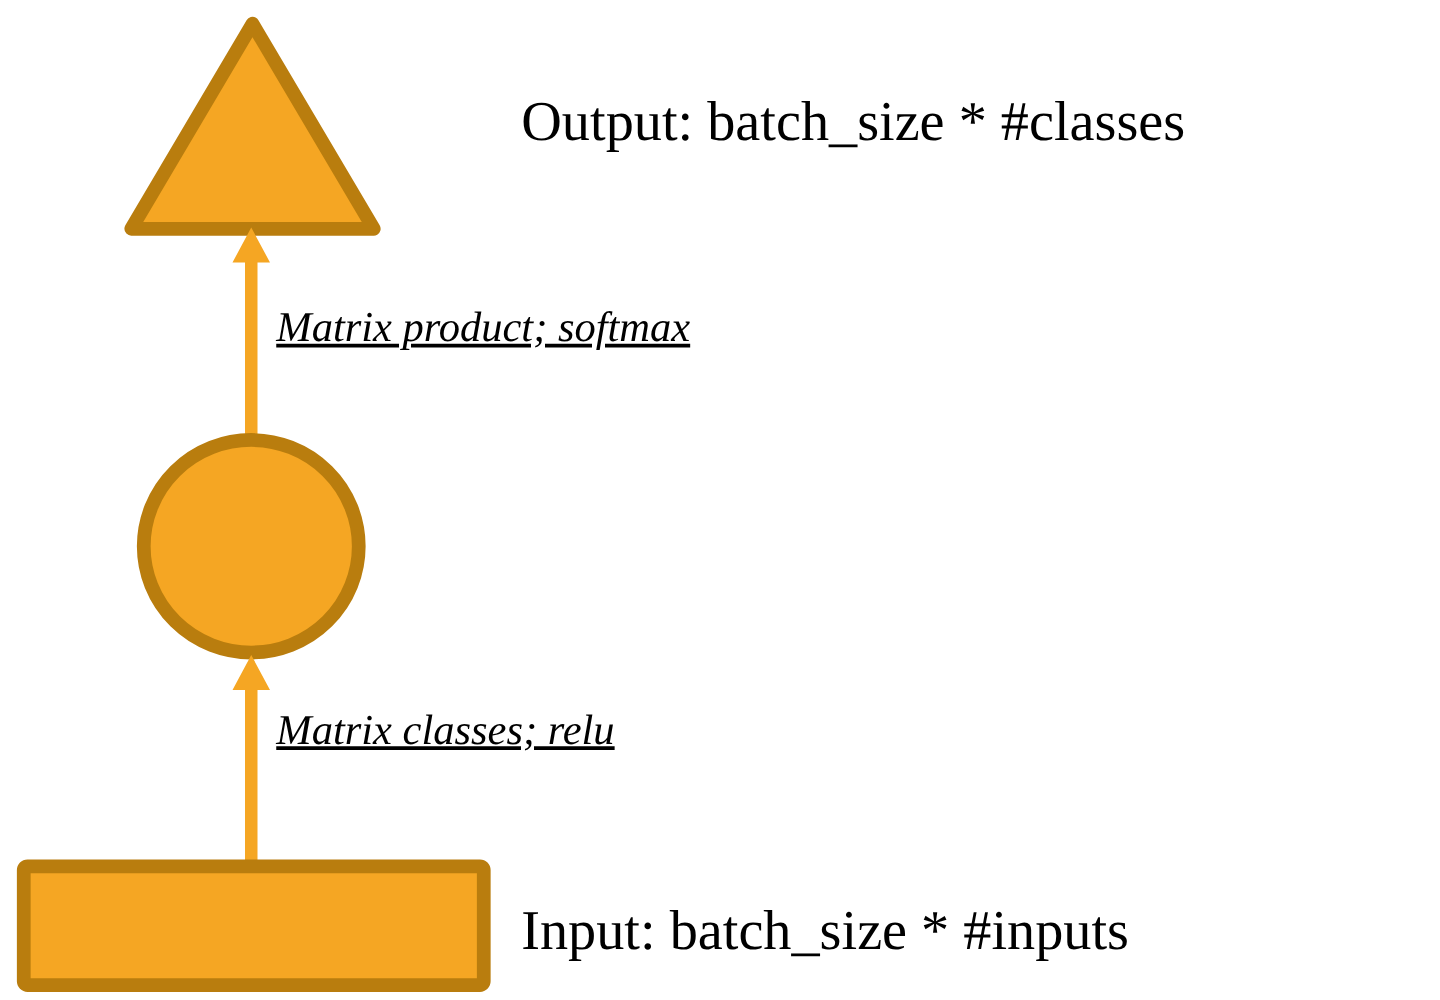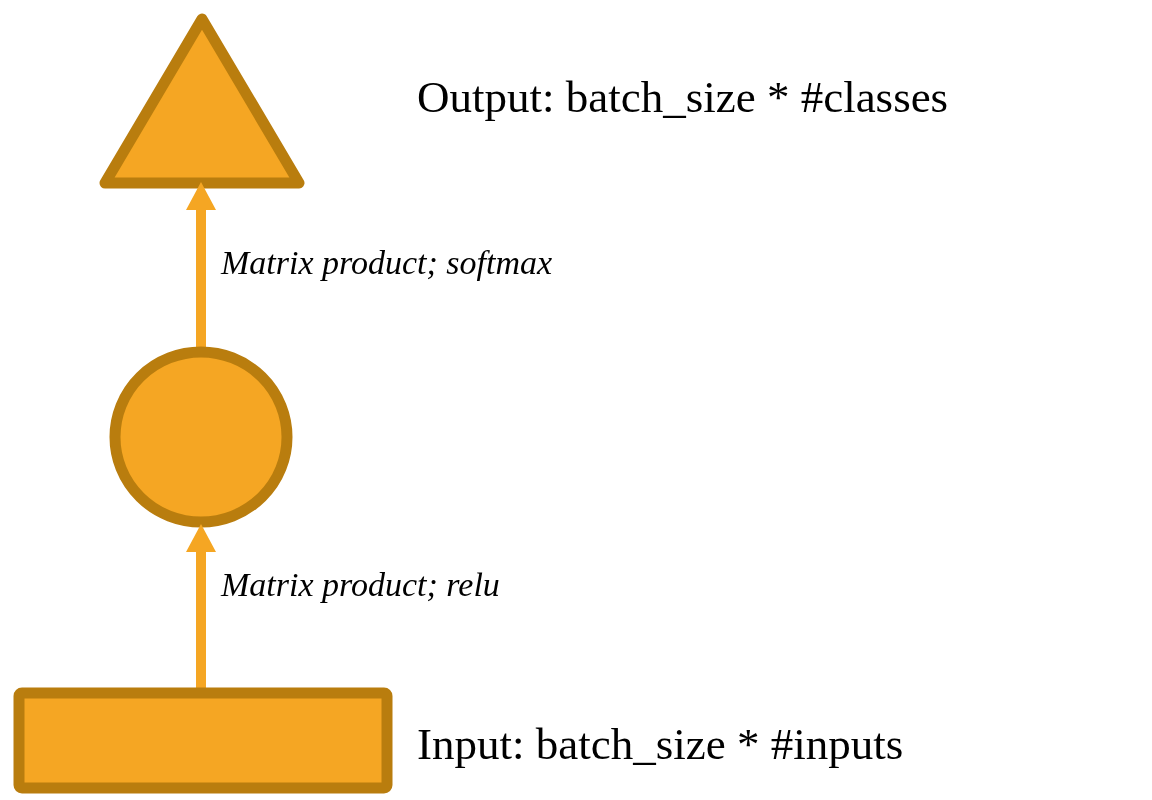--- a/index.html
+++ b/index.html
@@ -67,20 +67,21 @@
   }
   .label-main {
     font-size: 45px;
     font-style: normal;
     font-weight: 400;
   }
   .label-edge {
     font-size: 34px;
     font-style: italic;
     font-weight: 400;
+    text-decoration: underline;
   }
 
   #label-output {
     left: 417px;
     top: 74px;
   }
   #label-hidden {
     left: 417px;
     top: 414px;
   }
@@ -120,17 +121,17 @@
 
   <svg id="rect-shape" class="shape-svg" viewBox="0 0 390 112">
     <rect x="11" y="11" width="368" height="95" rx="3" ry="3" fill="#F5A623" stroke="#B97D0E" stroke-width="11"></rect>
   </svg>
 
   <div id="label-output" class="label label-main">Output: batch_size * #classes</div>
 
   <div id="label-edge-top" class="label label-edge">Matrix product; softmax</div>
 
 
-  <div id="label-edge-bottom" class="label label-edge">Matrix product; relu</div>
+  <div id="label-edge-bottom" class="label label-edge">Matrix classes; relu</div>
 
   <div id="label-input" class="label label-main">Input: batch_size * #inputs</div>
 
 </div>
 
 </body></html>

